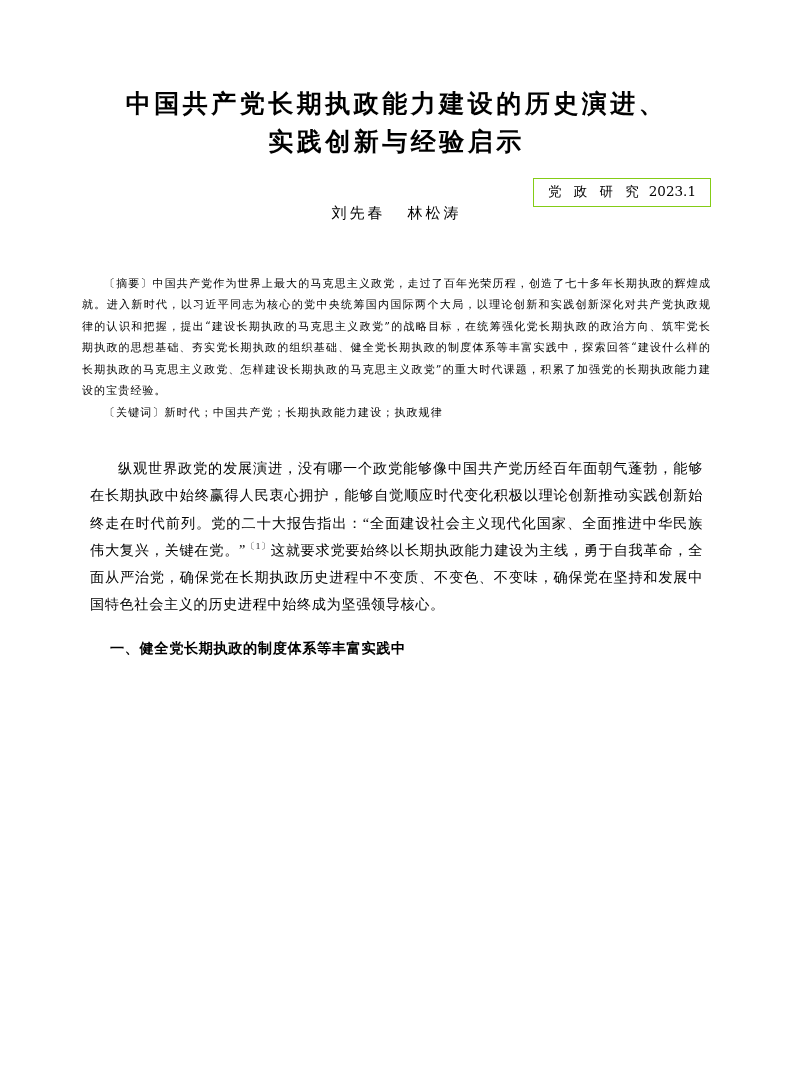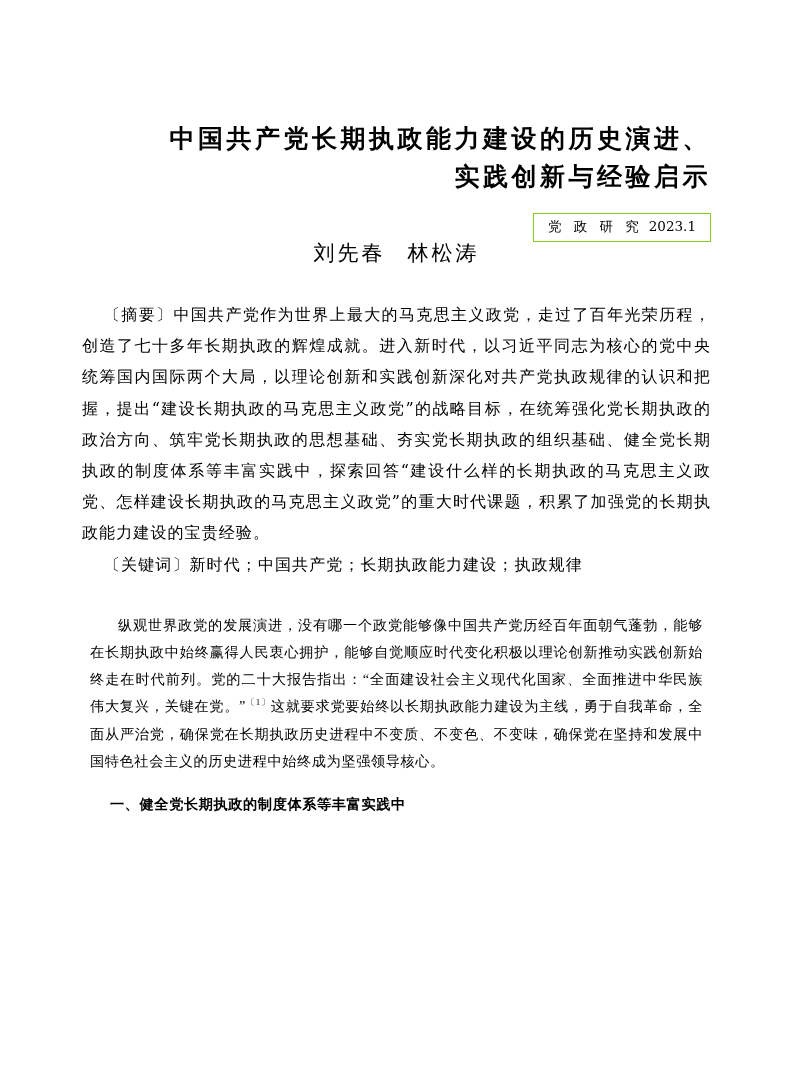--- a/index.html
+++ b/index.html
@@ -33,44 +33,44 @@
     font-size: 13.5px;
     letter-spacing: 0.5px;
     white-space: nowrap;
     font-family: "DejaVu Serif", "Liberation Serif", serif;
   }
   .journal-header .jh-name { letter-spacing: 4px; }
   .journal-header .jh-issue { margin-left: 6px; letter-spacing: 0px; }
 
   
   .title-block {
-    margin-top: 120px;
-    text-align: right;
+    margin-top: 85px;
+    text-align: center;
   }
   .title-line {
     font-size: 25px;
     font-weight: bold;
     letter-spacing: 3.5px;
     line-height: 1.5;
     font-family: "DejaVu Serif", "Liberation Serif", serif;
   }
 
   .authors {
     margin-top: 44px;
     text-align: center;
-    font-size: 21px;
+    font-size: 15px;
     letter-spacing: 3px;
     font-family: "DejaVu Serif", "Liberation Serif", serif;
   }
   .authors .gap { display: inline-block; width: 22px; }
 
   
   .abstract-wrap {
-    margin-top: 32px;
-    font-size: 16px;
+    margin-top: 50px;
+    font-size: 11px;
     line-height: 1.95;
     letter-spacing: 1.1px;
     text-align: justify;
     font-family: "DejaVu Serif", "Liberation Serif", serif;
   }
   .abstract-wrap p { margin: 0; }
   .abs-first { text-indent: 22px; }
   .lbl { white-space: nowrap; }
 
   .kw-line {

